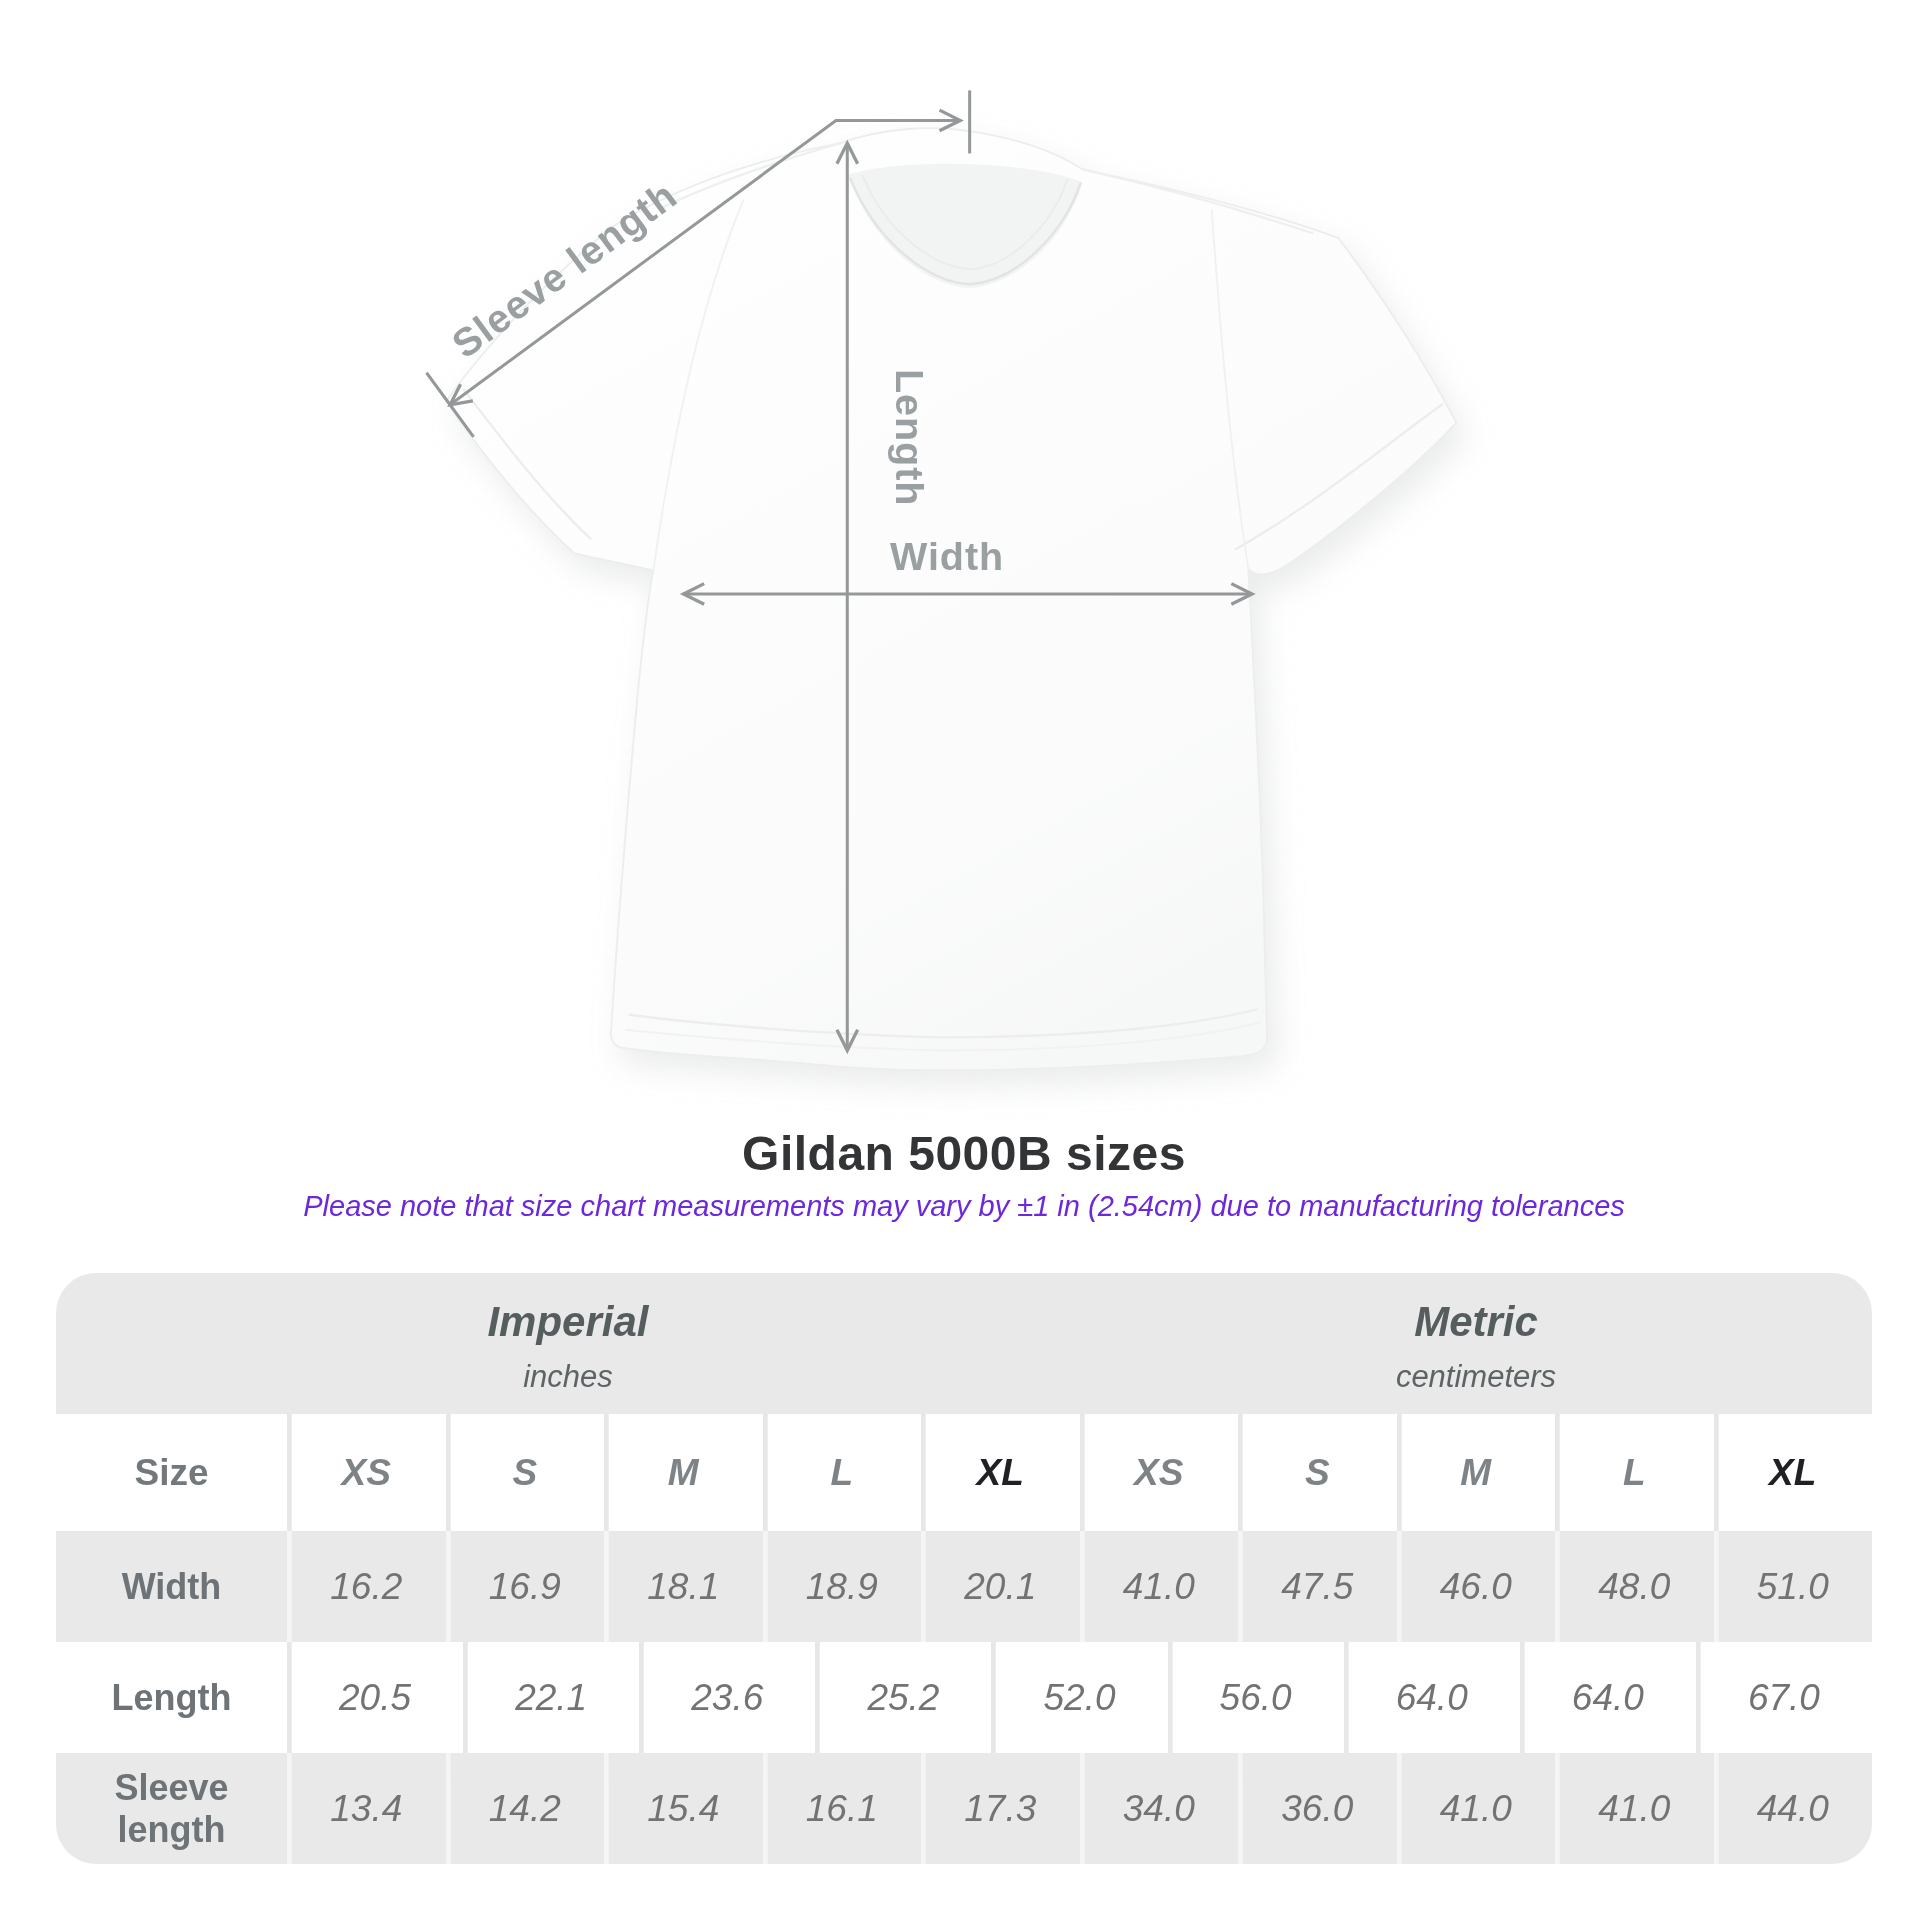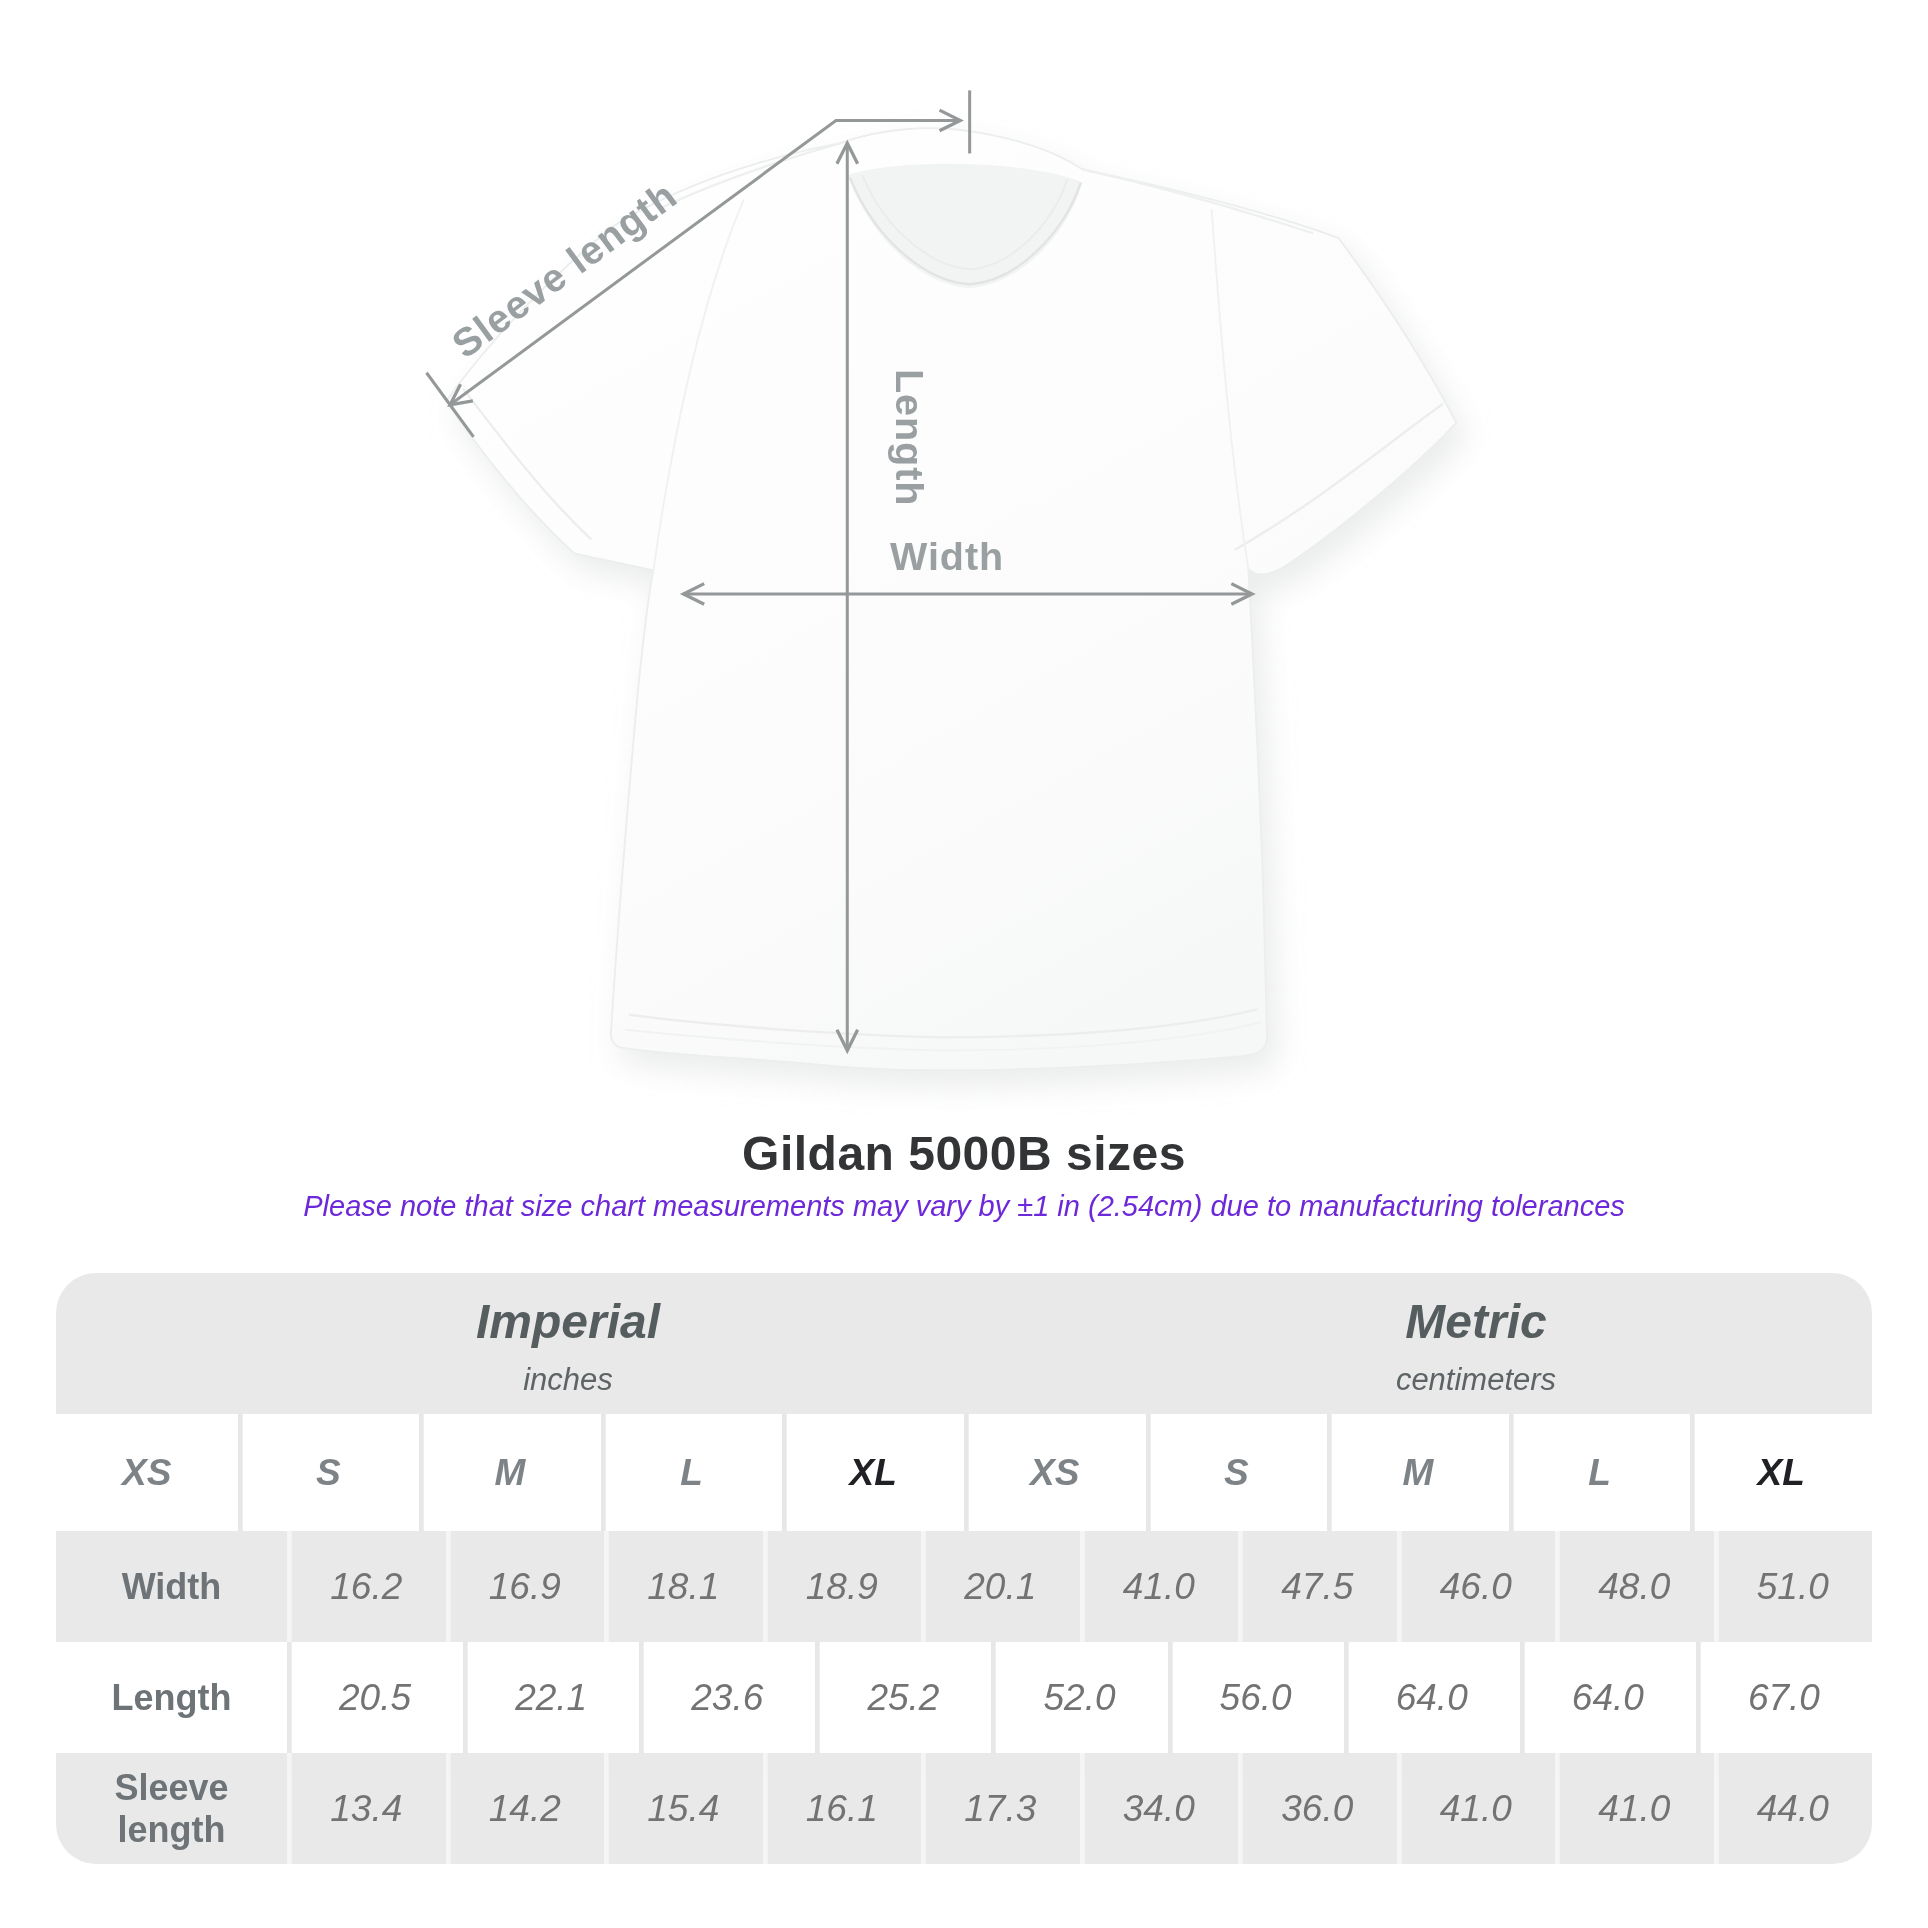--- a/index.html
+++ b/index.html
@@ -15,21 +15,21 @@
            font-size:48px; font-weight:bold; color:#323436; letter-spacing:0.5px; }
   .subtitle { position:absolute; top:1190px; left:0; width:1928px; text-align:center;
               font-size:29px; font-style:italic; color:#6d28d9; }
 
   
   .sizetable { position:absolute; left:56px; top:1273px; width:1816px; }
   .band { display:flex; height:141px; background:#e9e9e9; border-radius:40px 40px 0 0; }
   .band-section { display:flex; flex-direction:column; align-items:center; justify-content:center; padding-top:5.6px; }
   .band-imperial { width:1024px; }
   .band-metric { flex:1 1 0; }
-  .band-title { font-size:48px; font-weight:bold; font-style:italic; color:#565d5f; }
+  .band-title { font-size:42px; font-weight:bold; font-style:italic; color:#565d5f; }
   .band-sub { font-size:31px; font-style:italic; color:#5e6466; margin-top:13px; }
 
   .trow { display:flex; }
   .trow-header { height:117px; }
   .trow-data { height:111px; }
   .trow.white { background:#ffffff; --sep:#e7e7e7; }
   .trow.gray  { background:#e9e9e9; --sep:#f5f5f5; }
   .trow-last  { border-radius:0 0 40px 40px; overflow:hidden; }
   .cell { display:flex; align-items:center; justify-content:center; }
   .cell.c-label { width:231px; flex:none; }
@@ -127,20 +127,21 @@
         <div class="band-title">Imperial</div>
         <div class="band-sub">inches</div>
       </div>
       <div class="band-section band-metric">
         <div class="band-title">Metric</div>
         <div class="band-sub">centimeters</div>
       </div>
     </div>
 
     <div class="trow trow-header white">
+      <div class="cell c-label size-head">Size</div>
       <div class="cell c-data size-col">XS</div>
       <div class="cell c-data size-col">S</div>
       <div class="cell c-data size-col">M</div>
       <div class="cell c-data size-col">L</div>
       <div class="cell c-data size-col xl">XL</div>
       <div class="cell c-data size-col">XS</div>
       <div class="cell c-data size-col">S</div>
       <div class="cell c-data size-col">M</div>
       <div class="cell c-data size-col">L</div>
       <div class="cell c-data size-col xl">XL</div>

